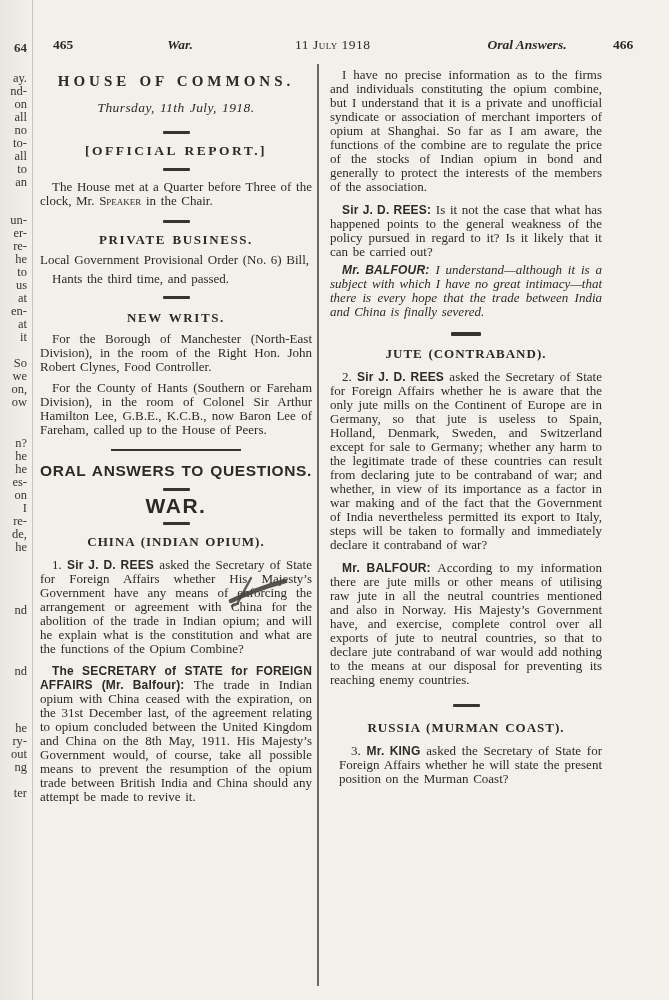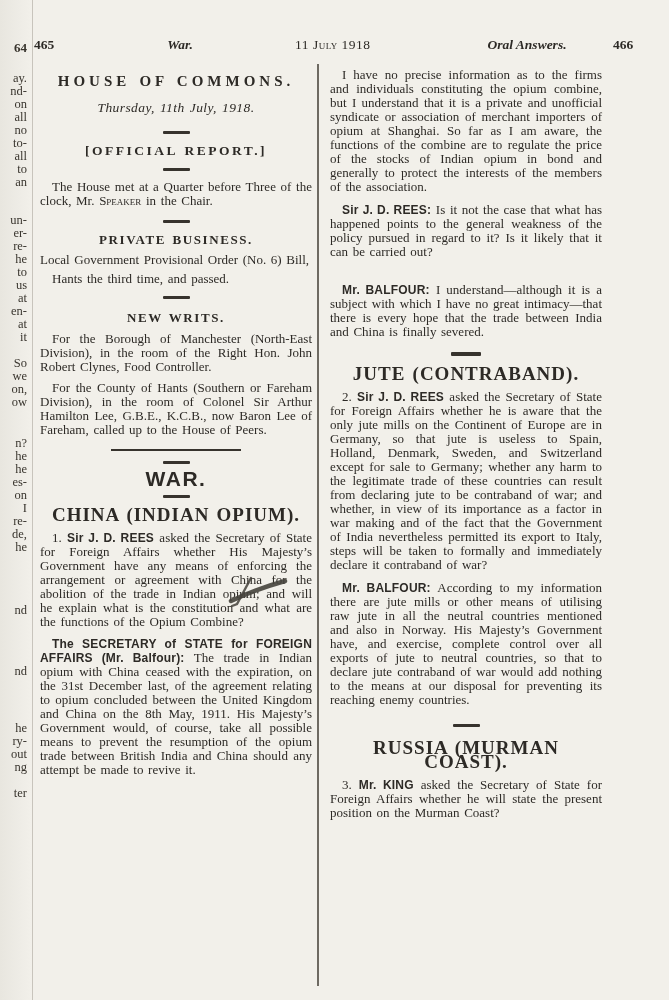--- a/index.html
+++ b/index.html
@@ -37,21 +37,21 @@
   .hang{padding-left:14px;text-indent:-14px;text-align:left !important;}
   .center{text-align:center;}
 
   h1,h2,h3{margin:0;font-weight:700;text-align:center;}
   .h-house{font-size:15px;letter-spacing:4px;margin-top:10px;}
   .h-date{font-style:italic;font-size:13.5px;margin-top:13px;letter-spacing:.4px;}
   .h-official{font-weight:700;font-size:13.5px;letter-spacing:2.5px;}
   .h-sec{font-size:13px;letter-spacing:1.6px;margin-top:0;}
   .h-oral{font-family:"Liberation Sans","DejaVu Sans",sans-serif;font-weight:700;font-size:15.5px;letter-spacing:.6px;}
   .h-war{font-family:"Liberation Sans","DejaVu Sans",sans-serif;font-weight:700;font-size:21px;letter-spacing:1.5px;}
-  .h-topic{font-size:19px;letter-spacing:1px;}
+  .h-topic{font-size:13px;letter-spacing:1px;}
 
   .nm{font-family:"Liberation Sans","DejaVu Sans",sans-serif;font-weight:700;font-size:12px;letter-spacing:.2px;word-spacing:.5px;}
 
   .dash{width:27px;height:3px;background:#37332d;border-radius:1px;margin:12px auto 10px;}
   .dash.b{width:30px;height:4px;}
   .rule{width:130px;height:2px;background:#37332d;margin:12px auto 0;}
 
   .penmark{position:absolute;left:228px;top:576px;width:62px;height:32px;}
 </style>
 </head>
@@ -96,21 +96,21 @@
     <span class="frag" style="top: 541px;">he</span>
     <span class="frag" style="top: 604px;">nd</span>
     <span class="frag" style="top: 665px;">nd</span>
     <span class="frag" style="top: 722px;">he</span>
     <span class="frag" style="top: 735px;">ry-</span>
     <span class="frag" style="top: 748px;">out</span>
     <span class="frag" style="top: 761px;">ng</span>
     <span class="frag" style="top: 787px;">ter</span>
   </div>
 
-<div class="hdr num" style="left:34px;">465</div>
+<div class="hdr num" style="left:53px;">465</div>
 <div class="hdr ital" style="left:130px;width:100px;">War.</div>
 <div class="hdr date" style="left:295px;width:140px;"><span>11</span> <span class="sc">July</span> <span>1918</span></div>
 <div class="hdr ital" style="left:462px;width:130px;">Oral Answers.</div>
 <div class="hdr num" style="left:613px;text-align:center;">466</div>
 
 <div class="col col-left">
   <h1 class="h-house">HOUSE OF COMMONS.</h1>
   <div class="h-date center">Thursday, 11th July, 1918.</div>
   <div class="dash" style="margin-top:16px;"></div>
   <h2 class="h-official">[OFFICIAL REPORT.]</h2>
@@ -122,45 +122,46 @@
   <h3 class="h-sec" style="margin-top:10px;">PRIVATE BUSINESS.</h3>
   <p class="hang" style="margin-top:6px;">Local Government Provisional Order (No. 6) Bill,</p>
   <p class="ind" style="margin-top:5px;">Hants the third time, and passed.</p>
   <div class="dash" style="margin-top:10px;"></div>
 
   <h3 class="h-sec" style="margin-top:12px;">NEW WRITS.</h3>
   <p class="ind" style="margin-top:7px;">For the Borough of Manchester (North-East Division), in the room of the Right Hon. John Robert Clynes, Food Controller.</p>
   <p class="ind" style="margin-top:7px;">For the County of Hants (Southern or Fareham Division), in the room of Colonel Sir Arthur Hamilton Lee, G.B.E., K.C.B., now Baron Lee of Fareham, called up to the House of Peers.</p>
   <div class="rule"></div>
 
+  <h2 class="h-oral" style="margin-top:13px;">ORAL ANSWERS TO QUESTIONS.</h2>
   <div class="dash" style="margin-top:10px;margin-bottom:8px;"></div>
   <h2 class="h-war" style="margin-top:4px;">WAR.</h2>
   <div class="dash" style="margin-top:9px;"></div>
 
   <h3 class="h-topic" style="margin-top:8px;">CHINA (INDIAN OPIUM).</h3>
   <p class="ind" style="margin-top:9px;"><span>1. </span><span class="nm">Sir J. D. REES</span><span> asked the Secretary of State for Foreign Affairs whether His Majesty’s Government have any means of enforcing the arrangement or agreement with China for the abolition of the trade in Indian opium; and will he explain what is the constitution and what are the functions of the Opium Combine?</span></p>
   <p class="ind" style="margin-top:8px;"><span class="nm">The SECRETARY of STATE for FOREIGN AFFAIRS (Mr. Balfour):</span><span> The trade in Indian opium with China ceased with the expiration, on the 31st December last, of the agreement relating to opium concluded between the United Kingdom and China on the 8th May, 1911. His Majesty’s Government would, of course, take all possible means to prevent the resumption of the opium trade between British India and China should any attempt be made to revive it.</span></p>
 </div>
 
 <svg class="penmark" viewBox="0 0 62 32">
   <path d="M3,25 Q28,13 57,5" stroke="#45423c" stroke-width="4.5" fill="none" stroke-linecap="round" opacity="0.9"></path>
   <path d="M23,2 L9,28 L4,30" stroke="#45423c" stroke-width="2.4" fill="none" stroke-linecap="round" opacity="0.85"></path>
 </svg>
 
 <div class="col col-right">
   <p class="ind" style="margin-top:4px;">I have no precise information as to the firms and individuals constituting the opium combine, but I understand that it is a private and unofficial syndicate or association of merchant importers of opium at Shanghai. So far as I am aware, the functions of the combine are to regulate the price of the stocks of Indian opium in bond and generally to protect the interests of the members of the association.</p>
 
   <p class="ind" style="margin-top:9px;"><span class="nm">Sir J. D. REES:</span><span> Is it not the case that what has happened points to the general weakness of the policy pursued in regard to it? Is it likely that it can be carried out?</span></p>
 
-  <p class="ind" style="margin-top:24px;"><span class="nm">Mr. BALFOUR:</span><span> I understand—although it is a subject with which I have no great intimacy—that there is every hope that the trade between India and China is finally severed.</span></p>
+  <p class="ind" style="margin-top:4px;font-style:italic;"><span class="nm">Mr. BALFOUR:</span><span> I understand—although it is a subject with which I have no great intimacy—that there is every hope that the trade between India and China is finally severed.</span></p>
 
   <div class="dash b" style="margin-top:13px;margin-bottom:11px;"></div>
   <h3 class="h-topic">JUTE (CONTRABAND).</h3>
 
   <p class="ind" style="margin-top:9px;"><span>2. </span><span class="nm">Sir J. D. REES</span><span> asked the Secretary of State for Foreign Affairs whether he is aware that the only jute mills on the Continent of Europe are in Germany, so that jute is useless to Spain, Holland, Denmark, Sweden, and Switzerland except for sale to Germany; whether any harm to the legitimate trade of these countries can result from declaring jute to be contraband of war; and whether, in view of its importance as a factor in war making and of the fact that the Government of India nevertheless permitted its export to Italy, steps will be taken to formally and immediately declare it contraband of war?</span></p>
 
   <p class="ind" style="margin-top:9px;"><span class="nm">Mr. BALFOUR:</span><span> According to my information there are jute mills or other means of utilising raw jute in all the neutral countries mentioned and also in Norway. His Majesty’s Government have, and exercise, complete control over all exports of jute to neutral countries, so that to declare jute contraband of war would add nothing to the means at our disposal for preventing its reaching enemy countries.</span></p>
 
   <div class="dash" style="margin-top:17px;margin-bottom:14px;"></div>
   <h3 class="h-topic" style="margin-top:10px;">RUSSIA (MURMAN COAST).</h3>
 
-  <p class="ind" style="margin-top:9px;"><span>3. </span><span class="nm">Mr. KING</span><span> asked the Secretary of State for Foreign Affairs whether he will state the present position on the Murman Coast?</span></p>
+  <p class="ind" style="margin-top:9px;margin-left:9px;"><span>3. </span><span class="nm">Mr. KING</span><span> asked the Secretary of State for Foreign Affairs whether he will state the present position on the Murman Coast?</span></p>
 </div>
 
 </body></html>

